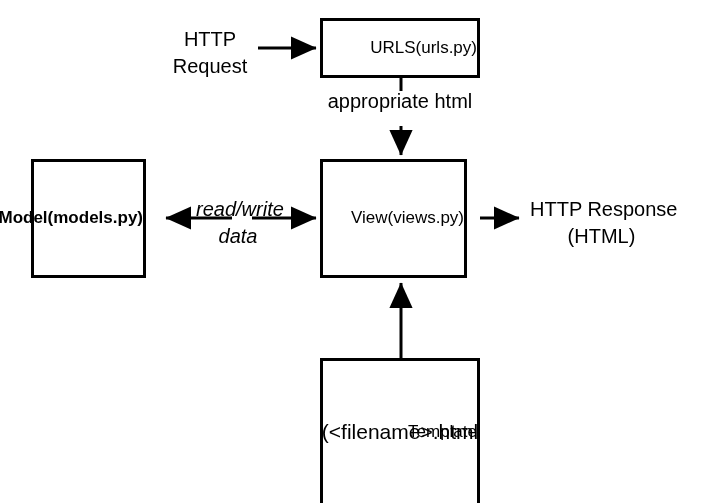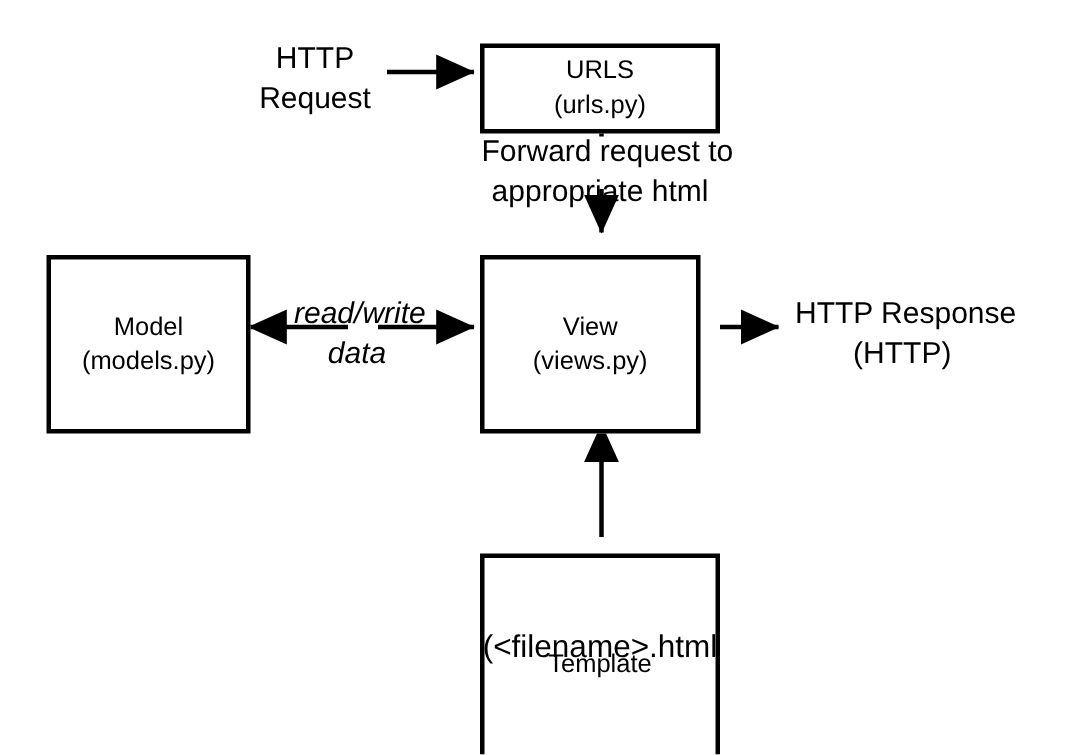--- a/index.html
+++ b/index.html
@@ -14,25 +14,24 @@
     background: #ffffff;
     overflow: hidden;
     font-family: "Liberation Sans", sans-serif;
   }
   .node {
     position: absolute;
     box-sizing: border-box;
     border: 3px solid #000000;
     background: #ffffff;
     display: flex;
-    flex-direction: column;
+    flex-direction: row;
     align-items: center;
-    justify-content: center;
+    justify-content: flex-end;
     z-index: 2;
-    margin-top: 11px;
   }
   .node .line1,
   .node .line2 {
     font-size: 17px;
     color: #000000;
     line-height: 1.35;
     white-space: nowrap;
     text-align: center;
   }
   .free-label {
@@ -99,48 +98,47 @@
     <line x1="480" y1="218" x2="519" y2="218" stroke="#000000" stroke-width="3" marker-end="url(#arrowR)"></line>
 
     <line x1="401" y1="358" x2="401" y2="283" stroke="#000000" stroke-width="3" marker-end="url(#arrowU)"></line>
   </svg>
 
   <div class="node" style="left:320px; top:18px; width:160px; height:60px;">
     <span class="line1">URLS</span>
     <span class="line2">(urls.py)</span>
   </div>
 
-  <div class="node" style="left:31px; top:159px; width:136px; height:119px;">
+  <div class="node" style="left:31px; top:159px; width:115px; height:119px;font-weight:bold;">
     <span class="line1">Model</span>
     <span class="line2">(models.py)</span>
   </div>
 
   <div class="node" style="left:320px; top:159px; width:147px; height:119px;">
     <span class="line1">View</span>
     <span class="line2">(views.py)</span>
   </div>
 
   <div class="node" style="left:320px; top:358px; width:160px; height:148px;">
     <span class="line1">Template</span>
   </div>
   <div class="overflow-text" style="left:300px; top:418px; width:200px;">(&lt;filename&gt;.html</div>
 
   <div class="free-label" style="left:168px; top:26px; width:84px;">
     <span class="l">HTTP</span>
     <span class="l">Request</span>
   </div>
 
   <div class="free-label" style="left:321px; top:88px; width:158px;">
-    <span class="l">Forward request to</span>
     <span class="l">appropriate html</span>
   </div>
 
   <div class="free-label" style="left:196px; top:196px; width:84px;font-style:italic;">
     <span class="l">read/write</span>
     <span class="l">data</span>
   </div>
 
   <div class="free-label" style="left:530px; top:196px; width:143px;">
     <span class="l">HTTP Response</span>
-    <span class="l">(HTTP)</span>
+    <span class="l">(HTML)</span>
   </div>
 
 </div>
 
 </body></html>

